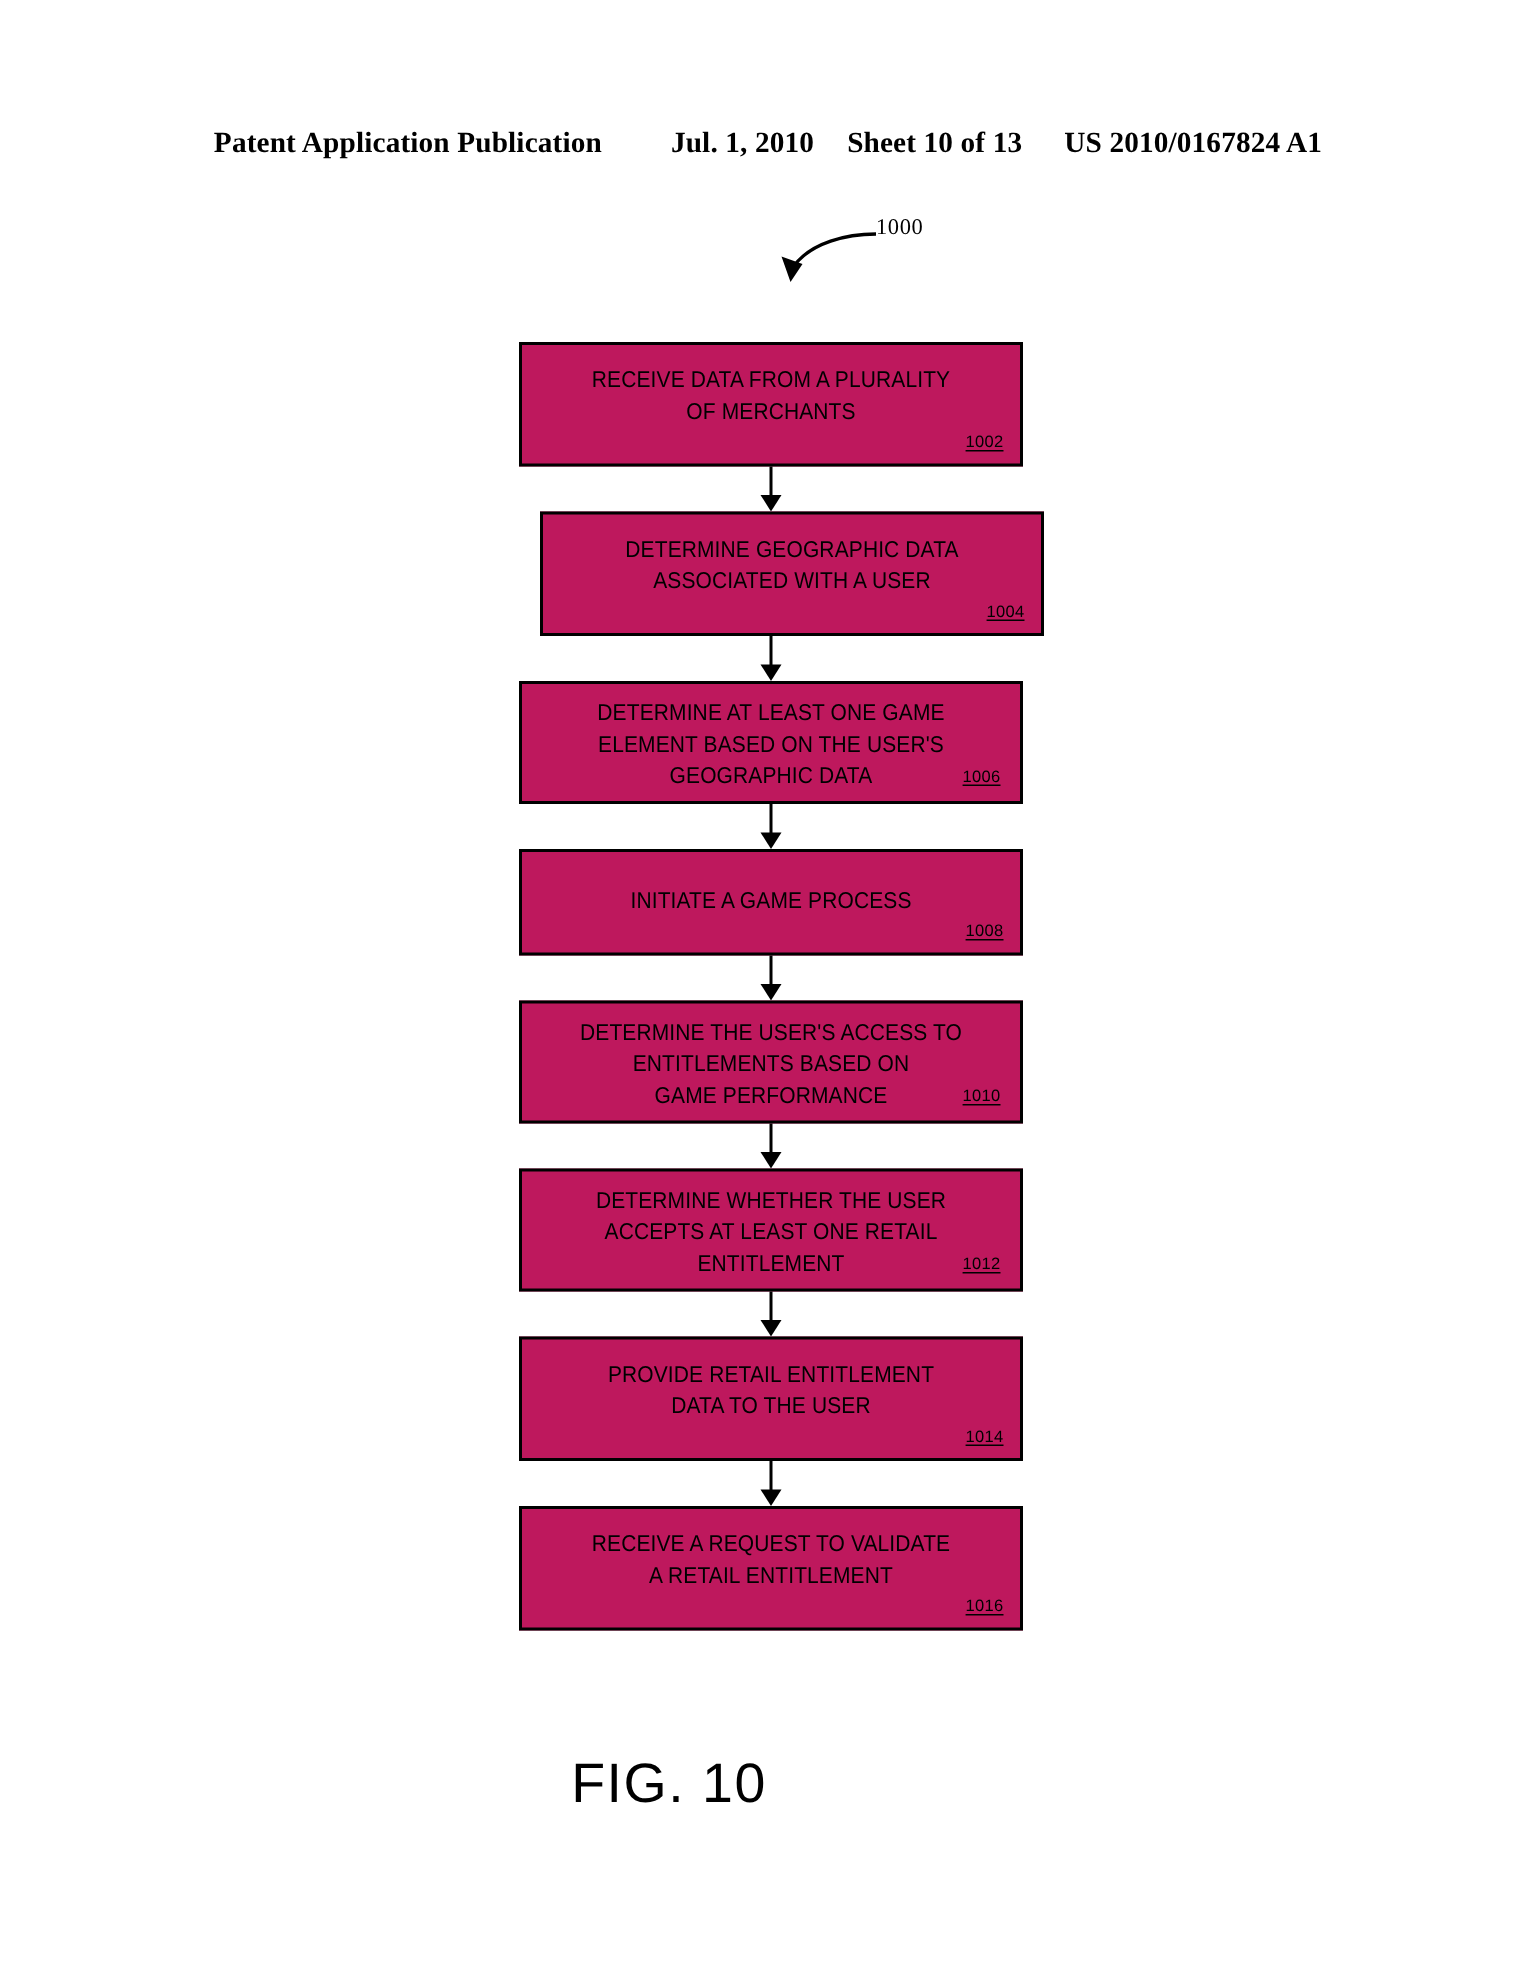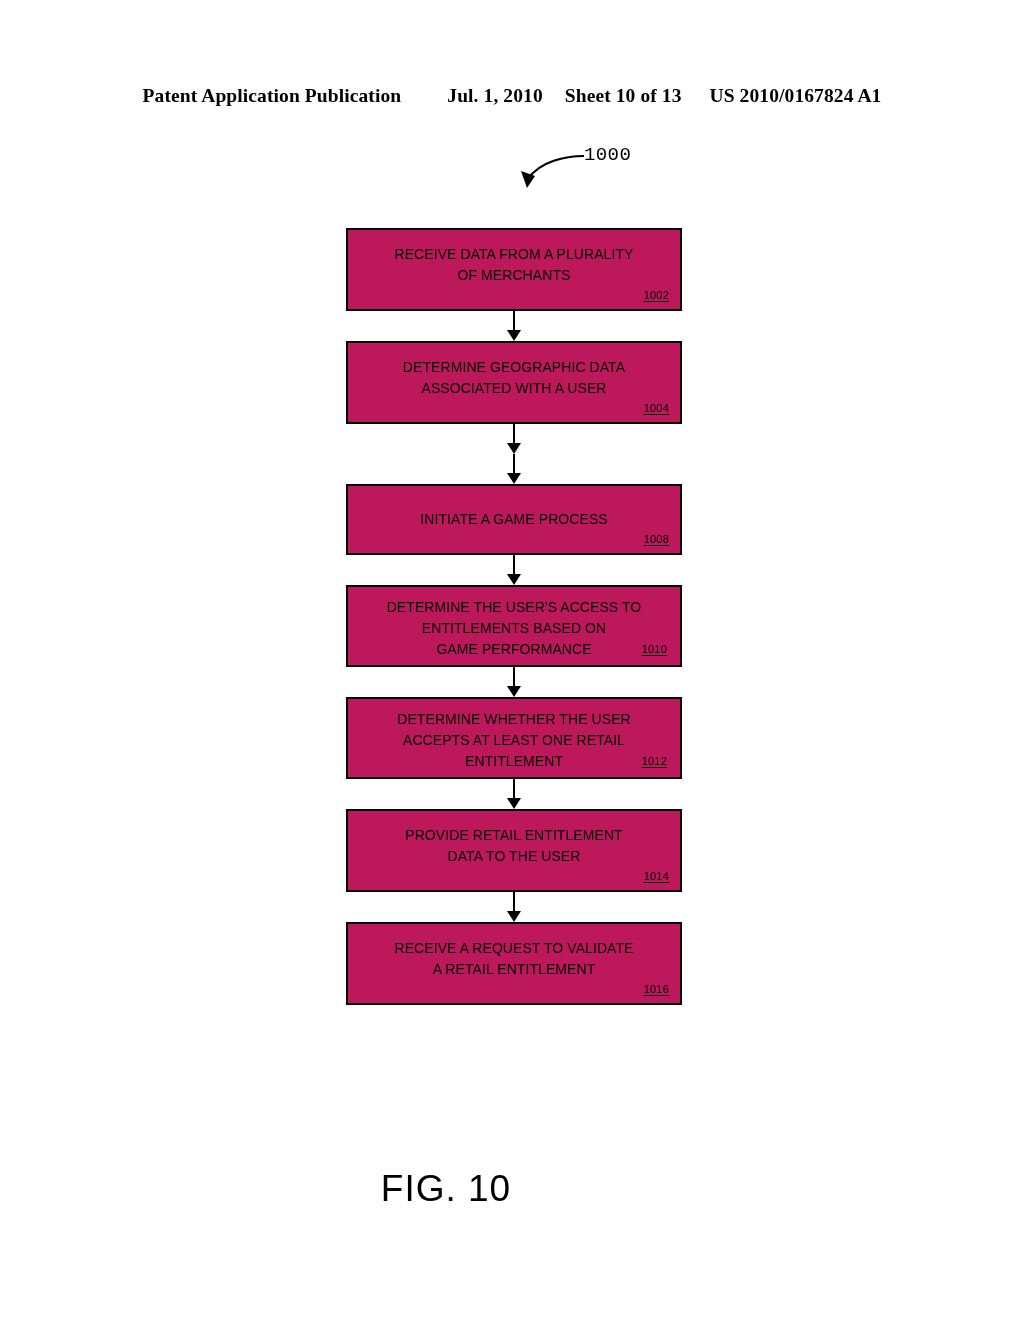--- a/index.html
+++ b/index.html
@@ -108,23 +108,23 @@
     position: absolute;
     left: 500px;
     top: 145px;
     width: 110px;
     height: 50px;
   }
   #lead-label {
     position: absolute;
     left: 584px;
     top: 144px;
-    font-size: 19px;
+    font-size: 15px;
     letter-spacing: 0.4px;
-    font-family: Liberation Mono, monospace;
+    font-family: Liberation Serif, serif;
   }
 
   
   #fig-caption {
     position: absolute;
     left: 0;
     top: 1168px;
     width: 892px;
     text-align: center;
     font-size: 37px;
@@ -151,28 +151,34 @@
 <div id="flow">
     <div class="flow-box" style="padding-top: 13px;">
       <div class="box-text">RECEIVE DATA FROM A PLURALITY
 OF MERCHANTS</div>
       <div class="box-ref">1002</div>
     </div>
     <div class="connector">
       <div class="stem"></div>
       <div class="head"></div>
     </div>
-    <div class="flow-box" style="padding-top: 13px;">
+    <div class="flow-box" style="padding-top: 13px; margin-left: 14px;">
       <div class="box-text">DETERMINE GEOGRAPHIC DATA
 ASSOCIATED WITH A USER</div>
       <div class="box-ref">1004</div>
     </div>
     <div class="connector">
       <div class="stem"></div>
       <div class="head"></div>
+    </div>
+    <div class="flow-box lines-3">
+      <div class="box-text">DETERMINE AT LEAST ONE GAME
+ELEMENT BASED ON THE USER'S
+GEOGRAPHIC DATA</div>
+      <div class="box-ref">1006</div>
     </div>
     <div class="connector">
       <div class="stem"></div>
       <div class="head"></div>
     </div>
     <div class="flow-box" style="padding-top: 22px; padding-bottom: 4px;">
       <div class="box-text">INITIATE A GAME PROCESS</div>
       <div class="box-ref">1008</div>
     </div>
     <div class="connector">

